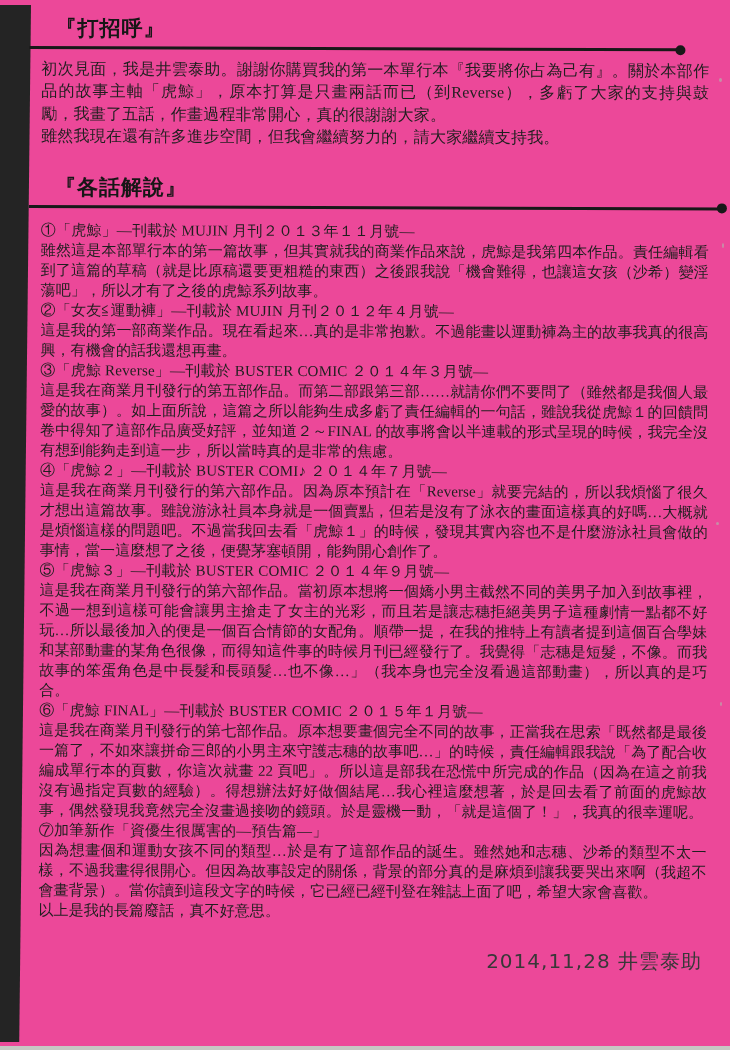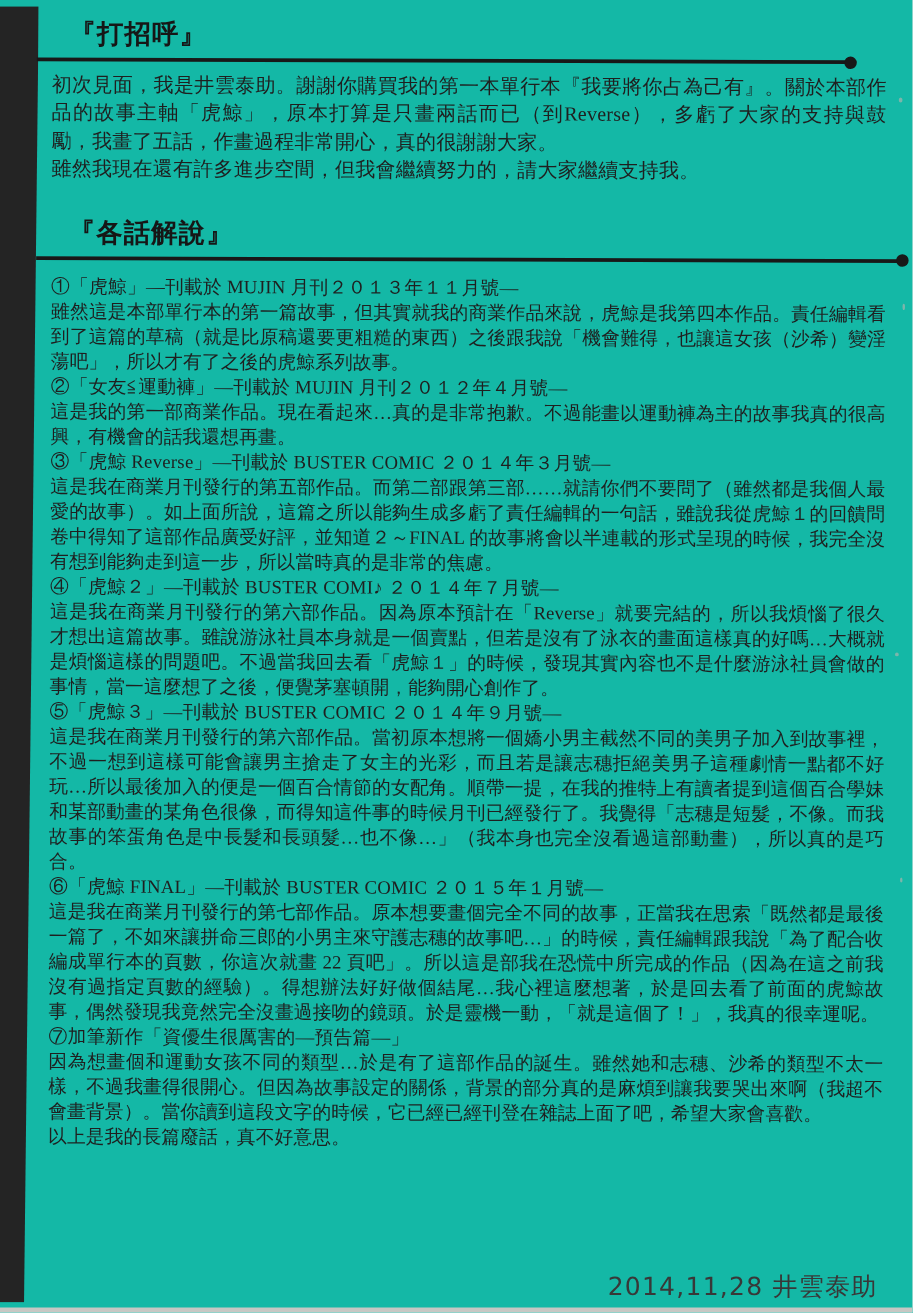--- a/index.html
+++ b/index.html
@@ -1,18 +1,18 @@
 <!DOCTYPE html>
 <html><head>
 <meta charset="utf-8">
 <style>
   html,body { margin:0; padding:0; background:#e8e8e6; }
   .page {
     position:relative; width:730px; height:1050px;
-    background:#14b8a6; overflow:hidden;
+    background:#ec4899; overflow:hidden;
     font-family:"Liberation Serif","DejaVu Serif",serif;
     color:#1f1f1f;
   }
   
   .scan-band-left {
     position:absolute; top:5px; left:0; width:31px; height:1037px;
     background:#242424;
     clip-path:polygon(0 0, 100% 0, 62% 100%, 0 100%);
   }
   .scan-strip-bottom {
@@ -52,21 +52,21 @@
   .entry { margin:0; }
   .entry-heading {
     font-size:15px; line-height:20px; letter-spacing:0.2px; margin:0;
     white-space:nowrap;
   }
   .entry-body, .closing-line {
     font-size:15px; line-height:20px; letter-spacing:0.1px; margin:0;
     text-align:justify; text-justify:inter-ideograph;
   }
   .signature {
-    position:absolute; right:28px; top:1016px;
+    position:absolute; right:28px; top:948px;
     font-family:"DejaVu Sans","Liberation Sans",sans-serif;
     font-size:20px; letter-spacing:1px; color:#383838;
   }
 </style>
 </head>
 <body>
 
 <div class="page">
   <div class="scan-band-left"></div>
   <div class="speck s1"></div>

